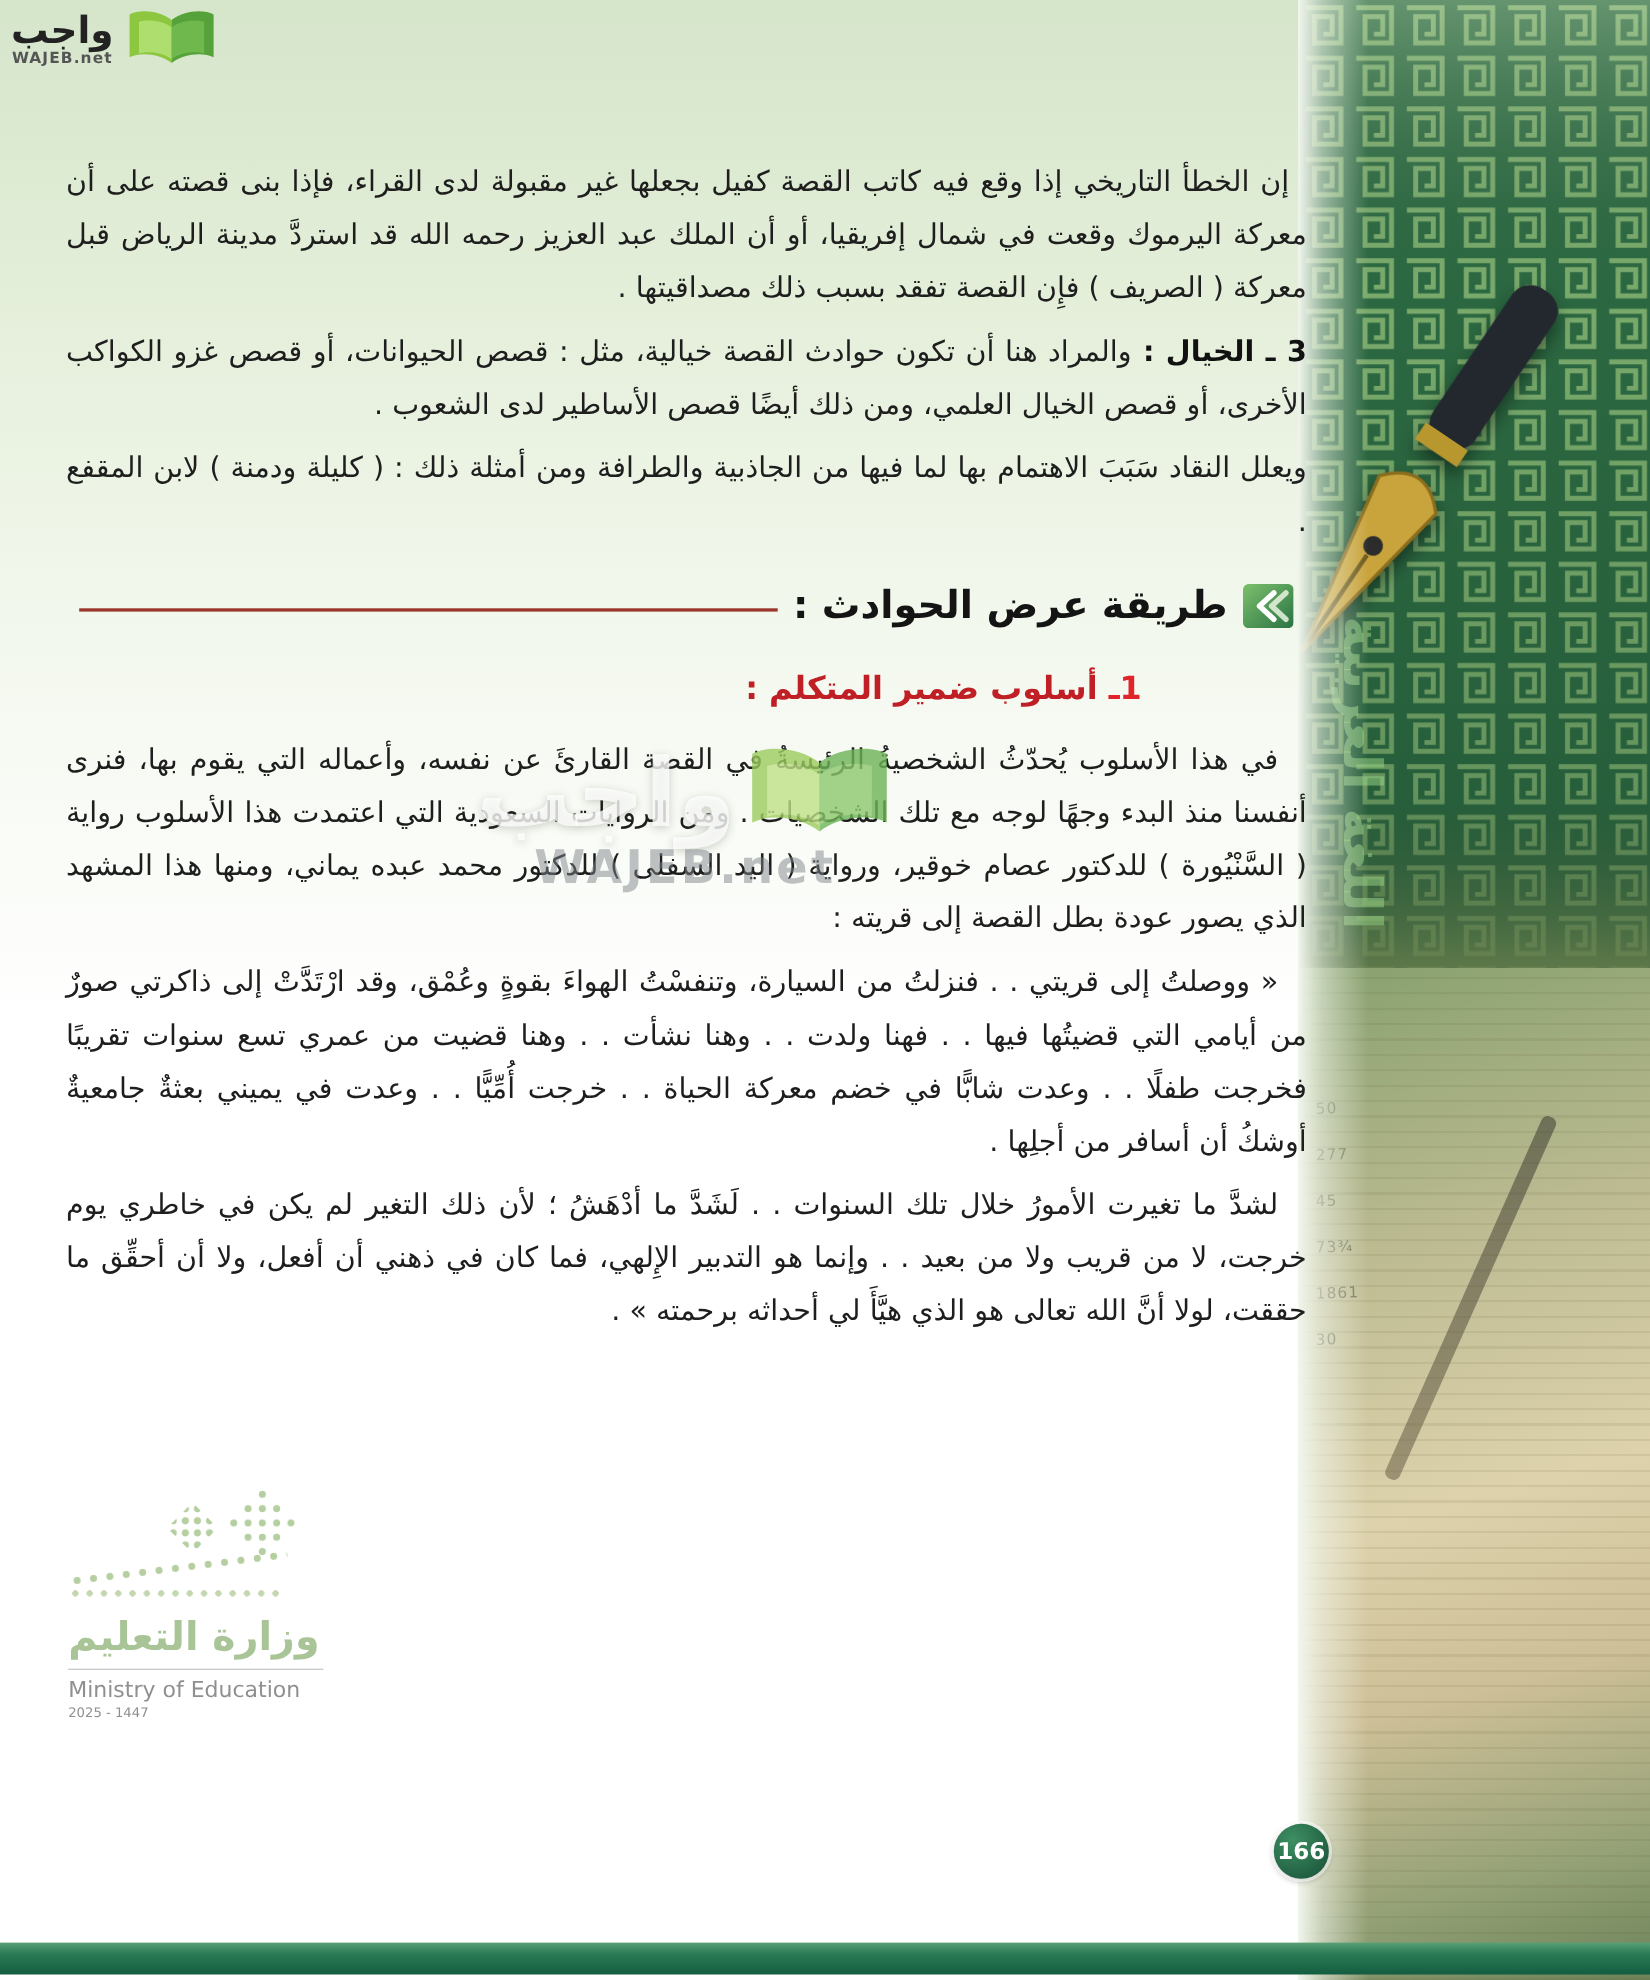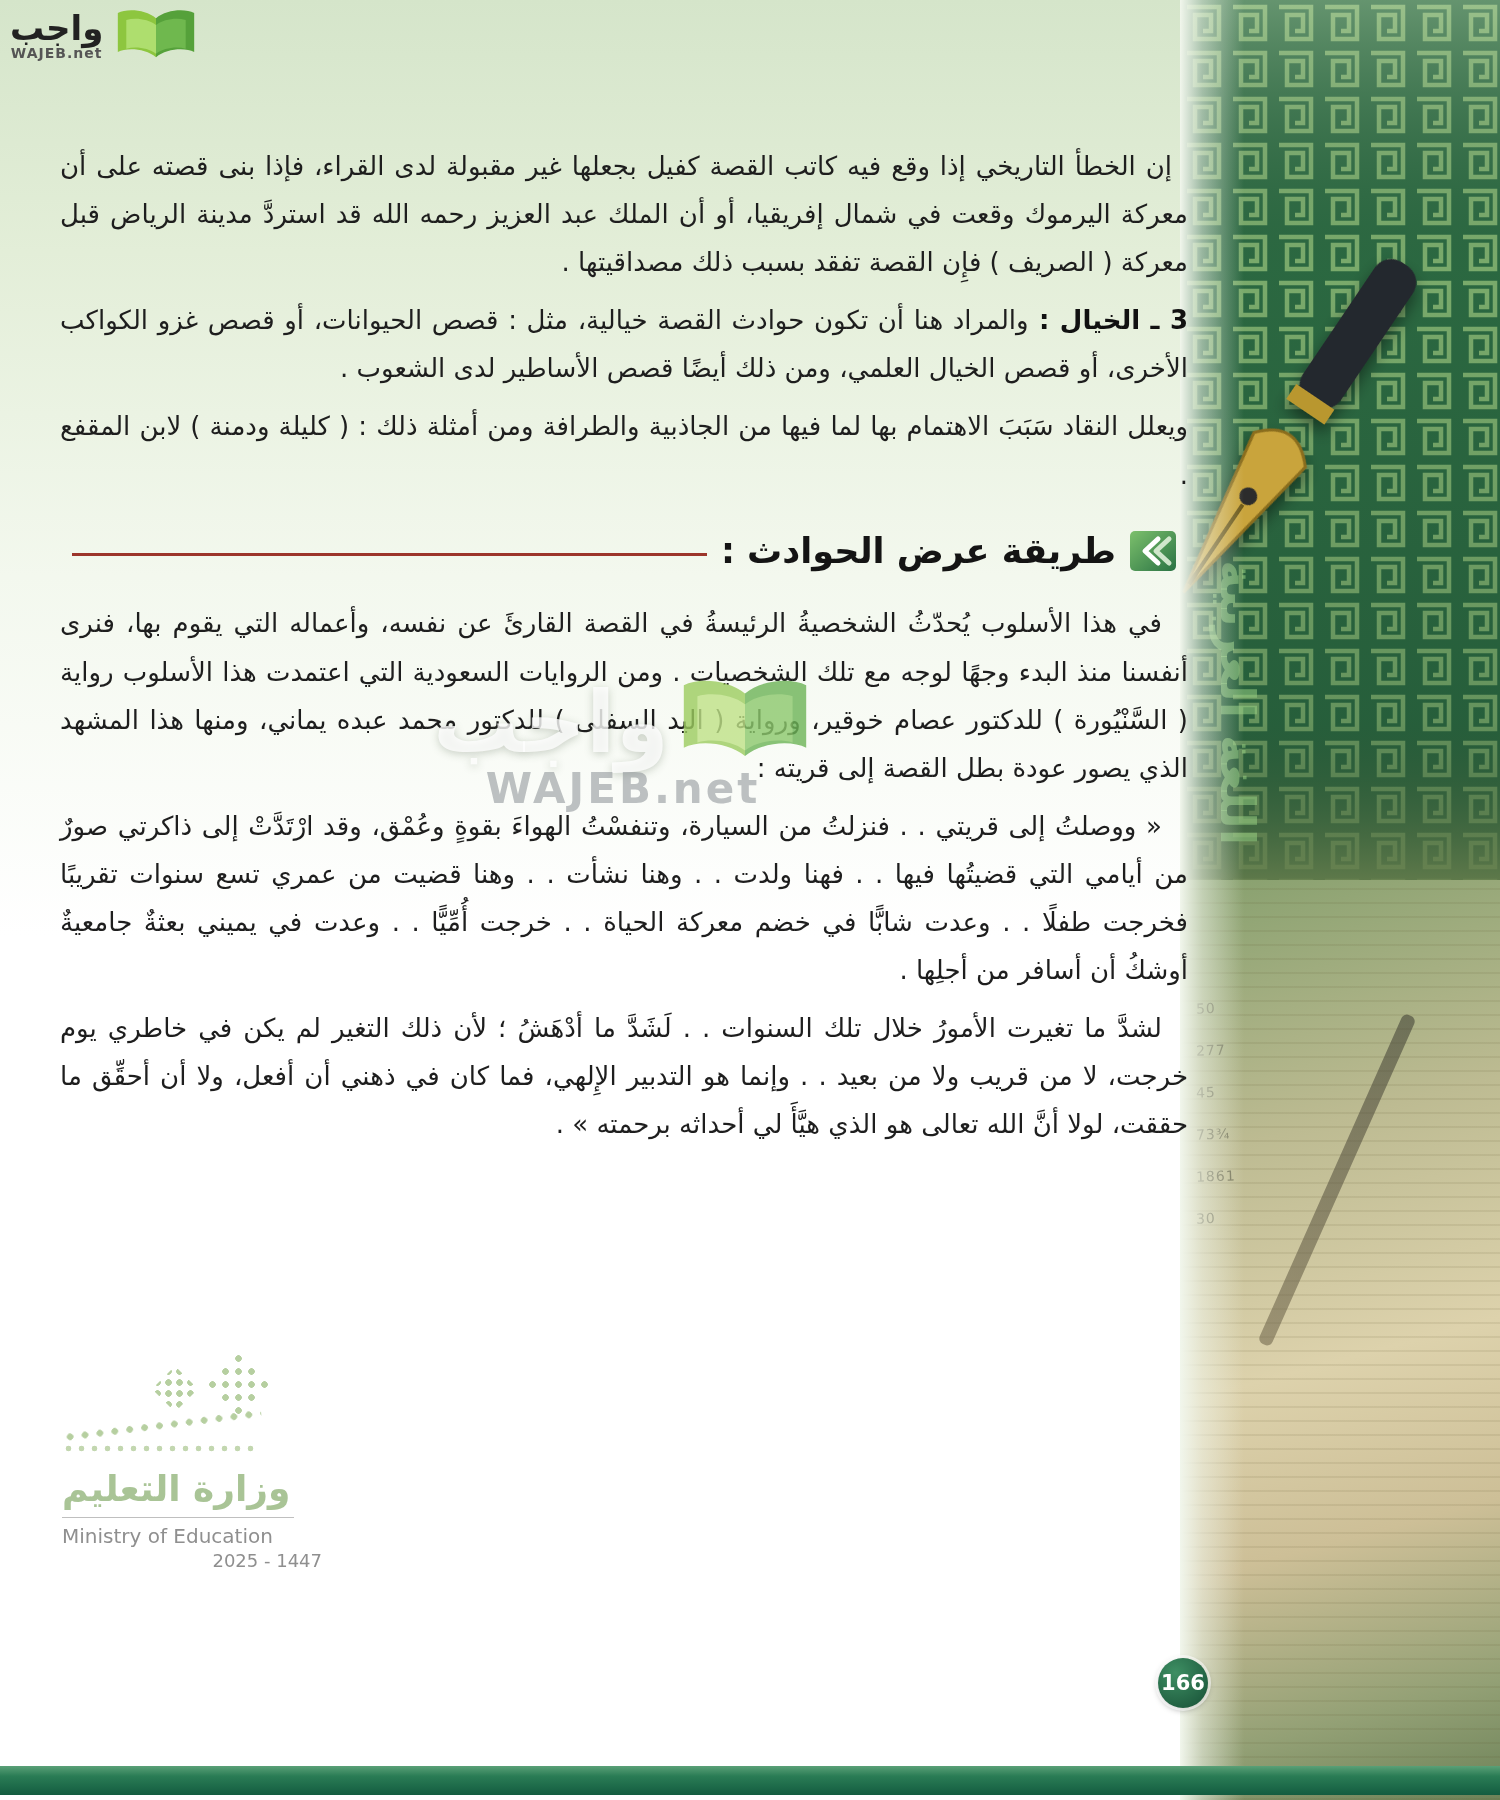--- a/index.html
+++ b/index.html
@@ -80,21 +80,21 @@
     background-image:radial-gradient(circle,#b6cfa0 3px,transparent 3.6px); background-size:13px 13px;
     clip-path:polygon(50% 0,100% 50%,50% 100%,0 50%); }
   .dot-diamond.small { width:46px; height:46px; right:78px; top:14px; background-size:11px 11px; }
   .dot-arc { position:absolute; left:0; bottom:20px; width:200px; height:16px;
     background-image:radial-gradient(circle,#b6cfa0 3px,transparent 3.6px); background-size:15px 15px; transform:rotate(-7deg); }
   .dot-row { position:absolute; left:0; bottom:0; width:192px; height:12px;
     background-image:radial-gradient(circle,#c3d7b0 2.6px,transparent 3.1px); background-size:13px 13px; }
   .ministry-ar { font-size:36px; font-weight:bold; color:#a9c496; margin-top:14px; }
   .ministry-line { width:232px; height:1px; background:#bfbfbf; margin:8px 0 6px; }
   .ministry-en { font-size:20px; color:#8f8f8f; }
-  .years { font-size:18px; color:#8f8f8f; margin-top:2px;text-align:right; }
+  .years { font-size:12px; color:#8f8f8f; margin-top:2px; }
 
   .page-badge {
     position:absolute; left:1158px; top:1658px; width:50px; height:50px; border-radius:50%;
     background:radial-gradient(circle at 35% 30%,#3e8f63,#164e35);
     box-shadow:0 0 0 3px rgba(255,255,255,.55), 0 2px 6px rgba(0,0,0,.35);
     display:flex; align-items:center; justify-content:center;
     color:#fff; font-size:21px; font-weight:bold; z-index:6;
   }
   .bottom-bar {
     position:absolute; left:0; right:0; bottom:5px; height:29px; z-index:6;
@@ -176,20 +176,21 @@
           </linearGradient>
         </defs>
         <rect width="46" height="40" rx="5" fill="url(#hg)"></rect>
         <path d="M28 8 L15 20 L28 32" fill="none" stroke="#ffffff" stroke-width="5" stroke-linecap="round" stroke-linejoin="round"></path>
         <path d="M39 8 L26 20 L39 32" fill="none" stroke="#e8f5e0" stroke-width="5" stroke-linecap="round" stroke-linejoin="round" opacity=".85"></path>
       </svg>
       <h2>طريقة عرض الحوادث :</h2>
       <div class="heading-rule"></div>
     </div>
 
+    <h3 class="subheading"><span class="sub-num">1ـ </span><span class="sub-title">أسلوب ضمير المتكلم :</span></h3>
 
     <p class="indent-md">في هذا الأسلوب يُحدّثُ الشخصيةُ الرئيسةُ في القصة القارئَ عن نفسه، وأعماله التي يقوم بها، فنرى أنفسنا منذ البدء وجهًا لوجه مع تلك الشخصيات . ومن الروايات السعودية التي اعتمدت هذا الأسلوب رواية ( السَّنْيُورة ) للدكتور عصام خوقير، ورواية ( اليد السفلى ) للدكتور محمد عبده يماني، ومنها هذا المشهد الذي يصور عودة بطل القصة إلى قريته :</p>
     <p class="indent-md">« ووصلتُ إلى قريتي . .  فنزلتُ من السيارة، وتنفسْتُ الهواءَ بقوةٍ وعُمْق، وقد ارْتَدَّتْ إلى ذاكرتي صورٌ من أيامي التي قضيتُها فيها . .  فهنا ولدت . .  وهنا  نشأت . .  وهنا قضيت من عمري تسع سنوات تقريبًا فخرجت طفلًا . .  وعدت شابًّا في خضم معركة الحياة . .  خرجت أُمِّيًّا . .  وعدت في يميني بعثةٌ جامعيةٌ أوشكُ أن أسافر من أجلِها .</p>
     <p class="indent-md">لشدَّ ما تغيرت الأمورُ خلال تلك السنوات . .  لَشَدَّ ما أدْهَشُ ؛ لأن ذلك التغير لم يكن في خاطري يوم خرجت، لا من قريب ولا من بعيد . .  وإنما هو التدبير الإِلهي، فما كان في ذهني أن أفعل، ولا أن أحقِّق ما حققت، لولا أنَّ الله تعالى هو الذي هيَّأَ لي أحداثه برحمته » .</p>
   </main>
 
   <div class="watermark">
     <div class="wm-row">
       <div class="wm-ar">واجب</div>
       <svg width="136" height="96" viewBox="0 0 100 66" aria-hidden="true" opacity="0.8">

